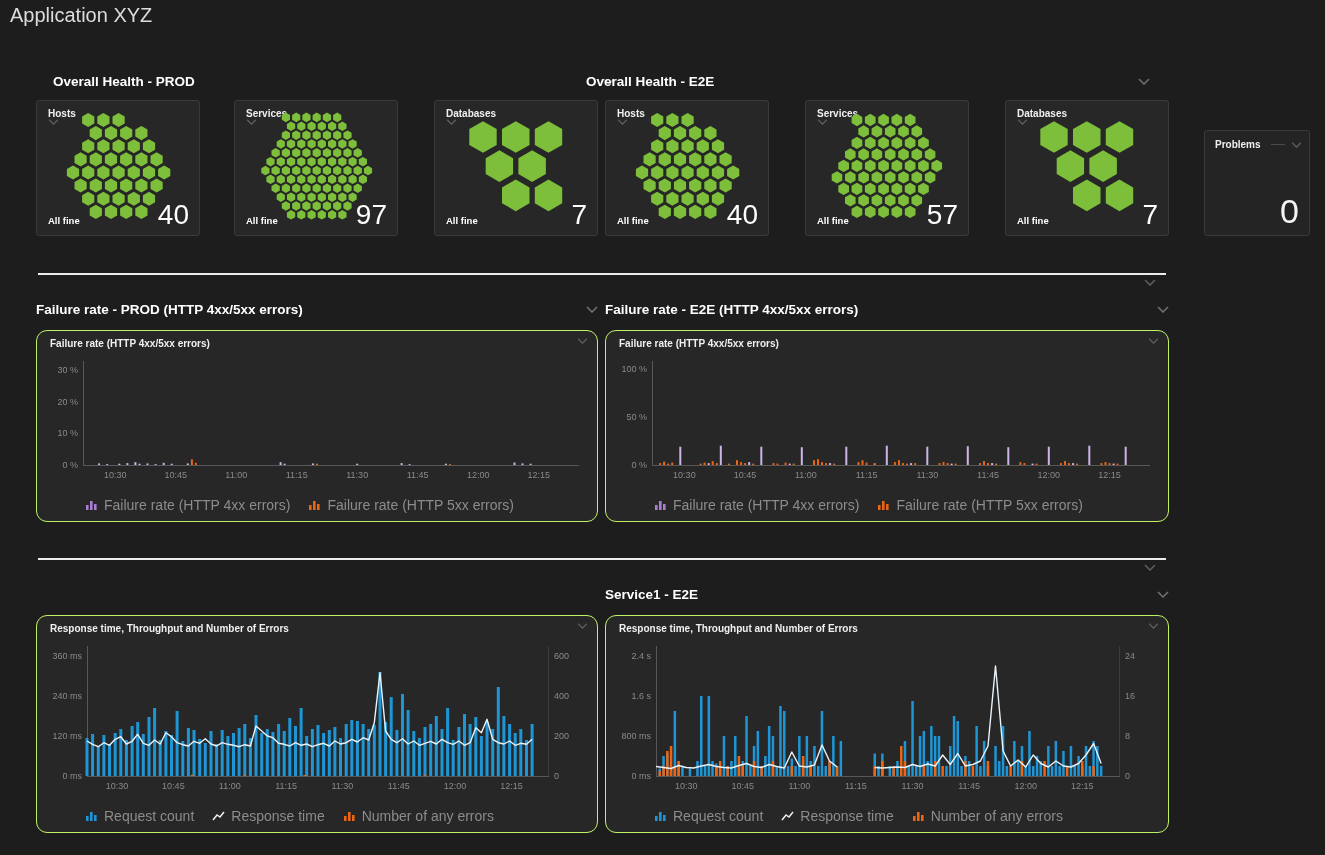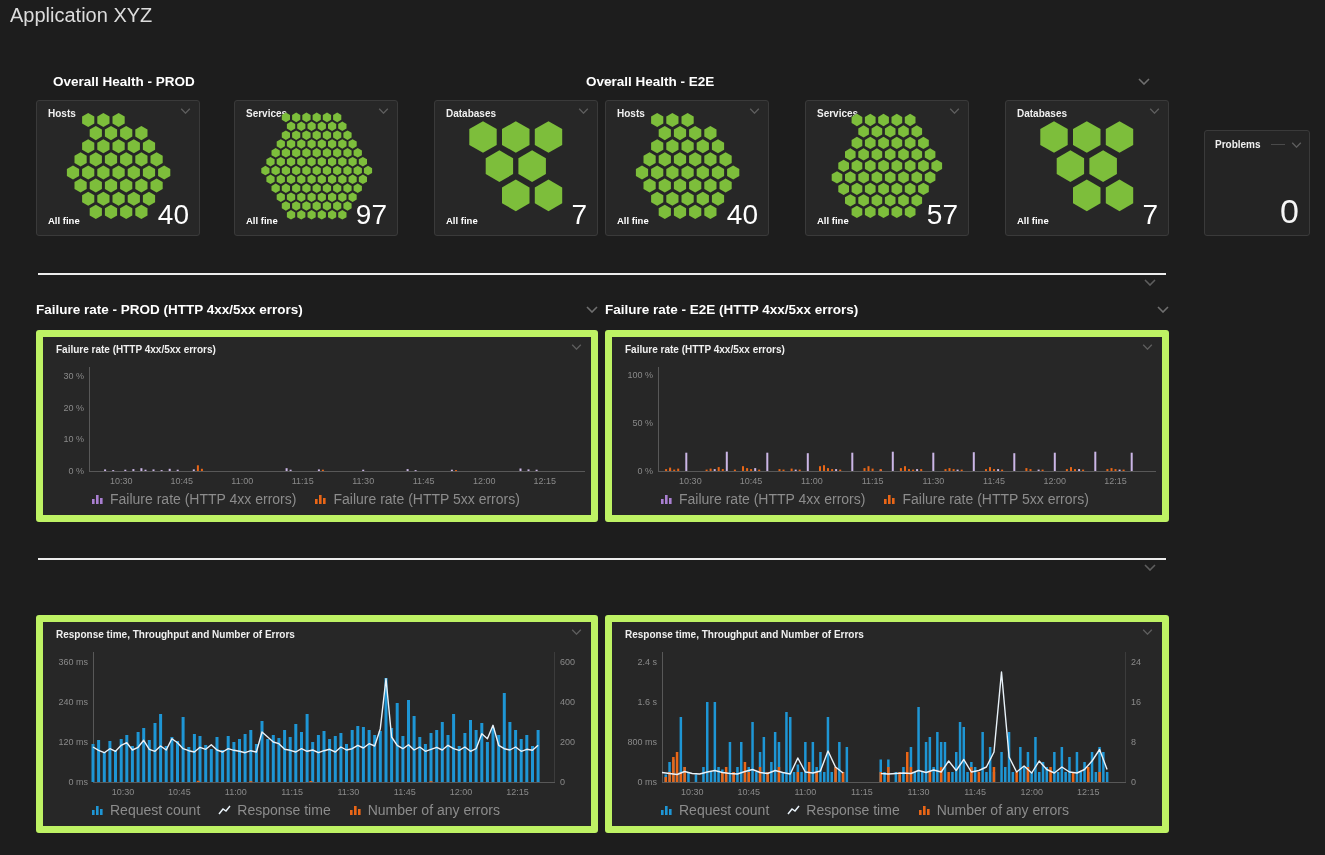--- a/index.html
+++ b/index.html
@@ -9,33 +9,33 @@
     background:#1d1d1d; font-family:"Liberation Sans", sans-serif; color:#e6e6e6;
   }
   .page-title { position:absolute; left:10px; top:4px; font-size:20px; font-weight:400; color:#dcdcdc; }
   .sec-header { position:absolute; height:18px; display:flex; align-items:center; justify-content:space-between; }
   .sec-header .t { font-size:13.5px; font-weight:700; color:#ffffff; }
   .chev { flex:0 0 auto; }
   .tile {
     position:absolute; width:164px; height:136px; background:#272727;
     border:1px solid #3a3a3a; border-radius:3px;
   }
-  .tile-head { position:absolute; left:11px; right:8px; top:7px; display:flex; justify-content:space-between; align-items:flex-start; }
+  .tile-head { position:absolute; left:11px; right:8px; top:7px; display:flex; justify-content:space-between; align-items:flex-start;flex-direction:column; }
   .tile-label { font-size:10px; font-weight:700; color:#f0f0f0; }
   .hex-area { position:absolute; left:6px; right:6px; top:16px; bottom:20px; display:flex; align-items:center; justify-content:center; overflow:visible; }
   .tile-status { position:absolute; left:11px; bottom:9px; font-size:9.5px; font-weight:700; color:#ffffff; }
   .tile-count { position:absolute; right:10px; bottom:4px; font-size:28px; font-weight:400; color:#ffffff; }
   .problems-tile { position:absolute; left:1204px; top:130px; width:106px; height:106px; background:#242424; border:1px solid #3a3a3a; border-radius:3px; }
   .problems-head { position:absolute; left:10px; right:7px; top:8px; display:flex; align-items:center; }
   .problems-label { font-size:10px; font-weight:700; color:#f0f0f0; }
   .problems-dash { flex:1; height:1px; background:#4a4a4a; margin:0 6px 0 10px; }
   .problems-value { position:absolute; right:10px; bottom:4px; font-size:34px; font-weight:300; color:#f5f5f5; }
   .divider { position:absolute; height:2px; background:#ececec; }
   .divider-chev { position:absolute; }
-  .card { position:absolute; background:#272727; border:7px solid #bef264; border-radius:3px; }
+  .card { position:absolute; background:#272727; border:1px solid #bef264; border-radius:11px; }
   .card-head { position:absolute; left:13px; right:9px; top:7px; display:flex; justify-content:space-between; align-items:flex-start; }
   .card-title { font-size:10px; font-weight:700; color:#f0f0f0; }
   .chart { position:absolute; left:6px; right:6px; top:22px; bottom:38px; }
   .legend { position:absolute; left:48px; bottom:8px; display:flex; gap:18px; align-items:center; }
   .legend .item { display:flex; gap:6px; align-items:center; font-size:14px; color:#8c8c8c; }
   svg { display:block; }
 </style>
 </head>
 <body>
 
@@ -602,20 +602,26 @@
           <span>Failure rate (HTTP 5xx errors)</span>
         </span>
       </div>
   </div>
 
   <div class="divider" style="left:38px; top:558px; width:1128px;"></div>
   <svg class="divider-chev" style="left:1144px; top:564px;" width="12" height="7" viewBox="0 0 12 7">
       <path d="M1 1 L6 6 L11 1" fill="none" stroke="#5e5e5e" stroke-width="1.6"></path>
     </svg>
 
+  <div class="sec-header" style="left:605px; top:585px; width:564px;">
+    <span class="t">Service1 - E2E</span>
+    <svg class="chev" width="12" height="7" viewBox="0 0 12 7">
+        <path d="M1 1 L6 6 L11 1" fill="none" stroke="#6f6f6f" stroke-width="1.6"></path>
+      </svg>
+  </div>
 
   <div class="card" style="left:36px; top:615px; width:562px; height:218px;">
     <div class="card-head">
         <span class="card-title">Response time, Throughput and Number of Errors</span>
       <svg class="chev" width="11" height="6" viewBox="0 0 12 7">
           <path d="M1 1 L6 6 L11 1" fill="none" stroke="#5e5e5e" stroke-width="1.6"></path>
         </svg>
       </div>
     <div class="chart">
         <svg width="548" height="156">

